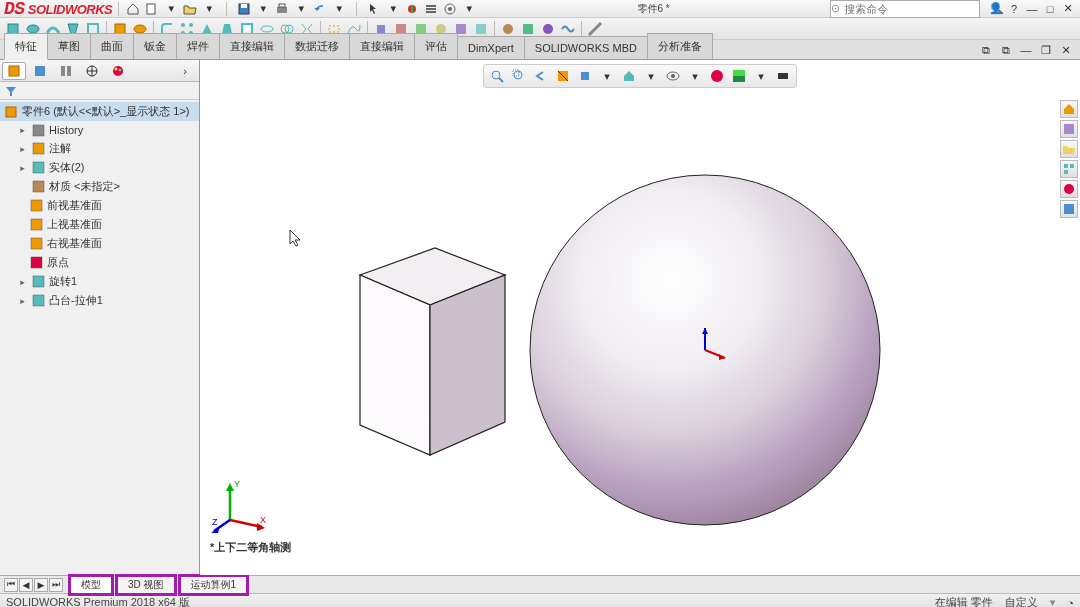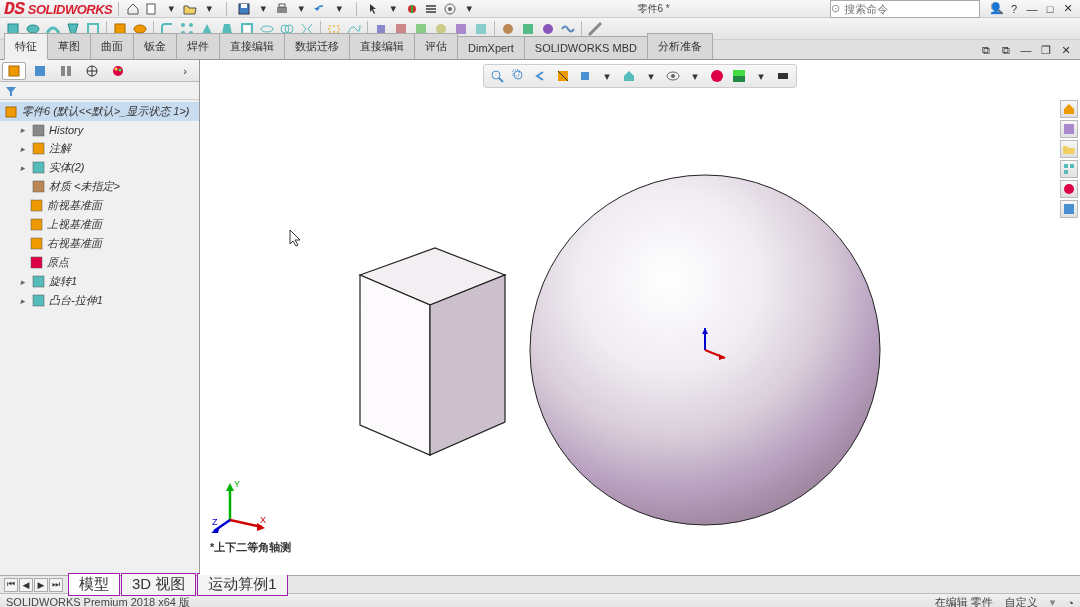--- a/index.html
+++ b/index.html
@@ -21,36 +21,36 @@
 .tab-strip { height:20px; background:#e0e0e0; display:flex; align-items:flex-end; padding-left:4px; border-bottom:1px solid #999; position:relative; }
 .tab { padding:5px 10px; font-size:11px; background:#d8d8d8; border:1px solid #aaa; border-bottom:none; margin-right:-1px; cursor:pointer; color:#333; }
 .tab.active { background:#f0f0f0; border-bottom:1px solid #f0f0f0; position:relative; top:1px; }
 .tab-strip-right { position:absolute; right:6px; top:2px; display:flex; gap:4px; }
 .main { display:flex; height:515px; }
 .sidepanel { width:200px; background:#f0f0f0; border-right:1px solid #999; display:flex; flex-direction:column; }
 .sp-tabs { height:22px; background:linear-gradient(#f6f6f6,#e6e6e6); display:flex; align-items:center; border-bottom:1px solid #bbb; padding:0 2px; gap:2px; }
 .sp-tab { width:24px; height:18px; display:flex; align-items:center; justify-content:center; cursor:pointer; border-radius:2px; }
 .sp-tab.active { background:#fff; border:1px solid #aaa; }
 .sp-filter { height:18px; border-bottom:1px solid #ccc; display:flex; align-items:center; padding:0 4px; }
-.tree { flex:1; overflow:auto; padding:2px 0;font-style:italic; }
+.tree { flex:1; overflow:auto; padding:2px 0; }
 .tree-root { background:#c8dcf0; padding:2px 4px; display:flex; align-items:center; gap:4px; font-size:11px; }
 .tree-item { padding:2px 4px 2px 18px; display:flex; align-items:center; gap:4px; font-size:11px; cursor:pointer; }
 .tree-item.l2 { padding-left:16px; }
 .tree-exp { width:9px; height:9px; display:inline-flex; align-items:center; justify-content:center; color:#666; font-size:9px; }
 .tree-ico { width:14px; height:14px; display:inline-flex; align-items:center; justify-content:center; }
 .viewport { flex:1; background:#fff; position:relative; overflow:hidden; }
 .heads-up { position:absolute; top:4px; left:50%; transform:translateX(-50%); display:flex; gap:4px; align-items:center; background:linear-gradient(#f8f8f8,#e8e8e8); border:1px solid #ccc; border-radius:3px; padding:2px 4px; }
 .hu-ico { width:18px; height:18px; display:flex; align-items:center; justify-content:center; cursor:pointer; }
 .right-tools { position:absolute; right:2px; top:40px; display:flex; flex-direction:column; gap:2px; }
 .rt-ico { width:18px; height:18px; background:linear-gradient(#f8f8f8,#e0e0e0); border:1px solid #bbb; display:flex; align-items:center; justify-content:center; cursor:pointer; }
 .scene { position:absolute; inset:0; }
 .triad { position:absolute; left:10px; bottom:40px; width:60px; height:60px; }
 .view-label { position:absolute; left:10px; bottom:20px; font-size:11px; font-weight:bold; }
 .bottom-tabs { height:18px; background:#e8e8e8; border-top:1px solid #aaa; display:flex; align-items:center; padding:0 4px; gap:1px; }
-.btab { padding:1px 10px; font-size:15px; border:1px solid #a21caf; background:#f4f4f4; cursor:pointer; }
+.btab { padding:1px 10px; font-size:10px; border:3px solid #a21caf; background:#f4f4f4; cursor:pointer; }
 .btab.active { background:#fff; }
 .nav-arrows { display:flex; gap:1px; margin-right:4px; }
 .nav-a { width:14px; height:14px; border:1px solid #aaa; background:#f4f4f4; display:flex; align-items:center; justify-content:center; font-size:9px; cursor:pointer; }
 .statusbar { height:18px; background:linear-gradient(#f0f0f0,#e0e0e0); border-top:1px solid #bbb; display:flex; align-items:center; padding:0 6px; font-size:11px; color:#444; }
 .status-right { margin-left:auto; display:flex; gap:12px; align-items:center; }
 svg { display:block; }
 </style>
 </head>
 <body>
 

